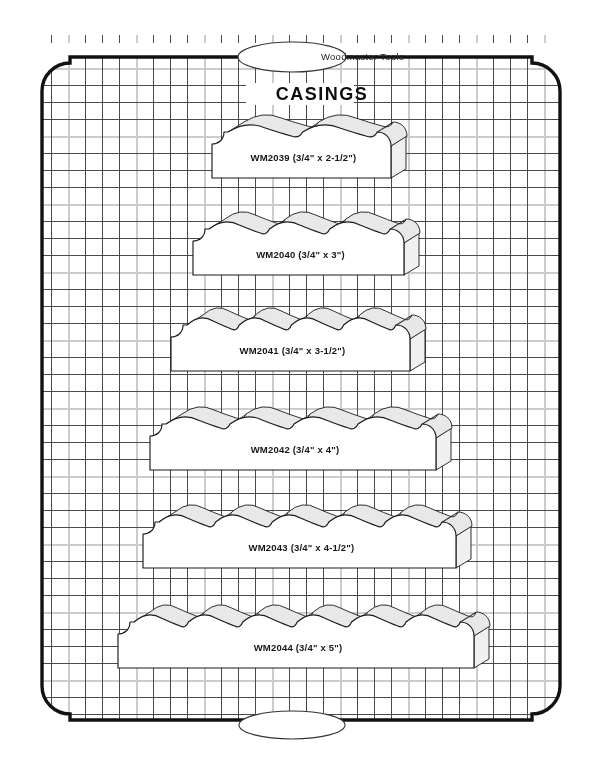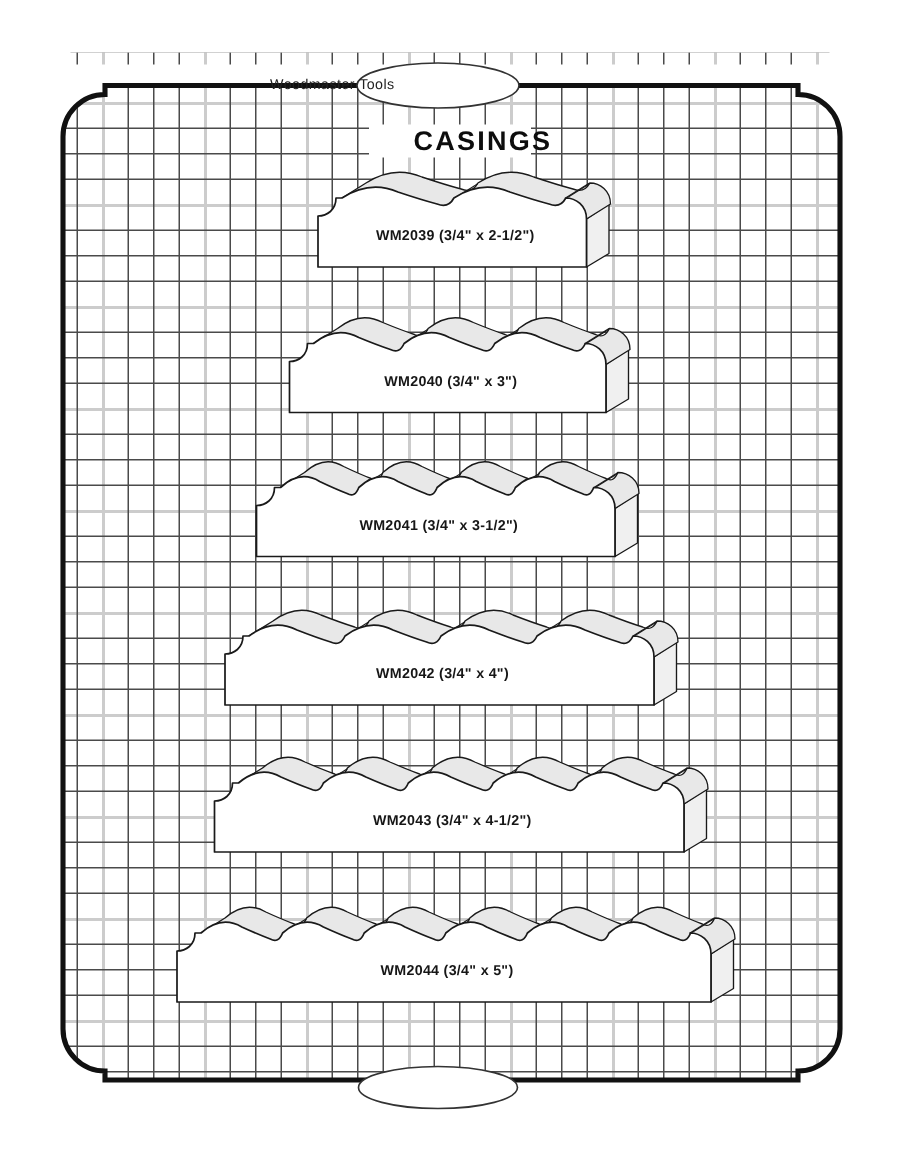--- a/index.html
+++ b/index.html
@@ -2,21 +2,21 @@
 <html><head>
 <meta charset="utf-8">
 <style>
   html,body{margin:0;padding:0;background:#ffffff;}
   .canvas{
     position:relative;width:600px;height:776px;background:#ffffff;overflow:hidden;
     font-family:"Liberation Sans", sans-serif;color:#111;
   }
   .base{position:absolute;left:0;top:0;}
   .brand{
-    position:absolute;left:180px;top:51px;width:200px;text-align:left;
+    position:absolute;left:204px;top:51px;width:200px;text-align:right;
     font-size:9.5px;letter-spacing:.3px;color:#222;
   }
   .title{
     position:absolute;left:0;top:84px;width:600px;text-align:center;
     font-size:18px;font-weight:bold;letter-spacing:1.5px;color:#0d0d0d;margin-left:22px;
   }
   .molding{position:absolute;}
   .mlabel{
     position:absolute;text-align:center;font-size:9.5px;font-weight:bold;
     letter-spacing:.2px;color:#161616;white-space:nowrap;

